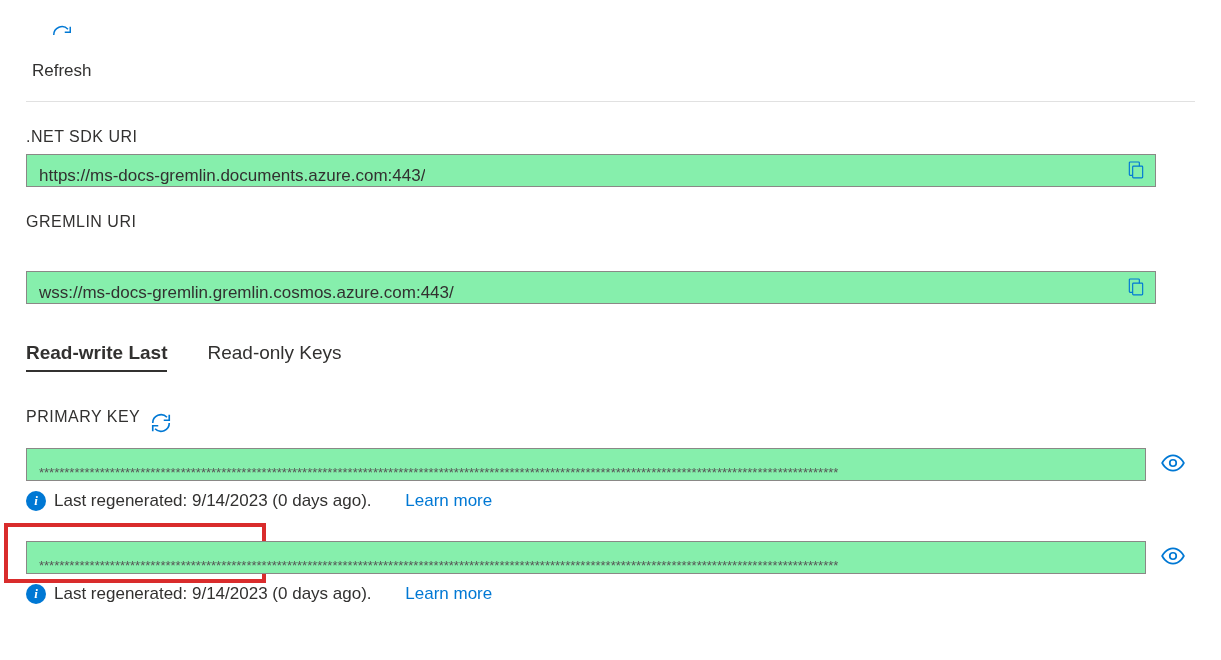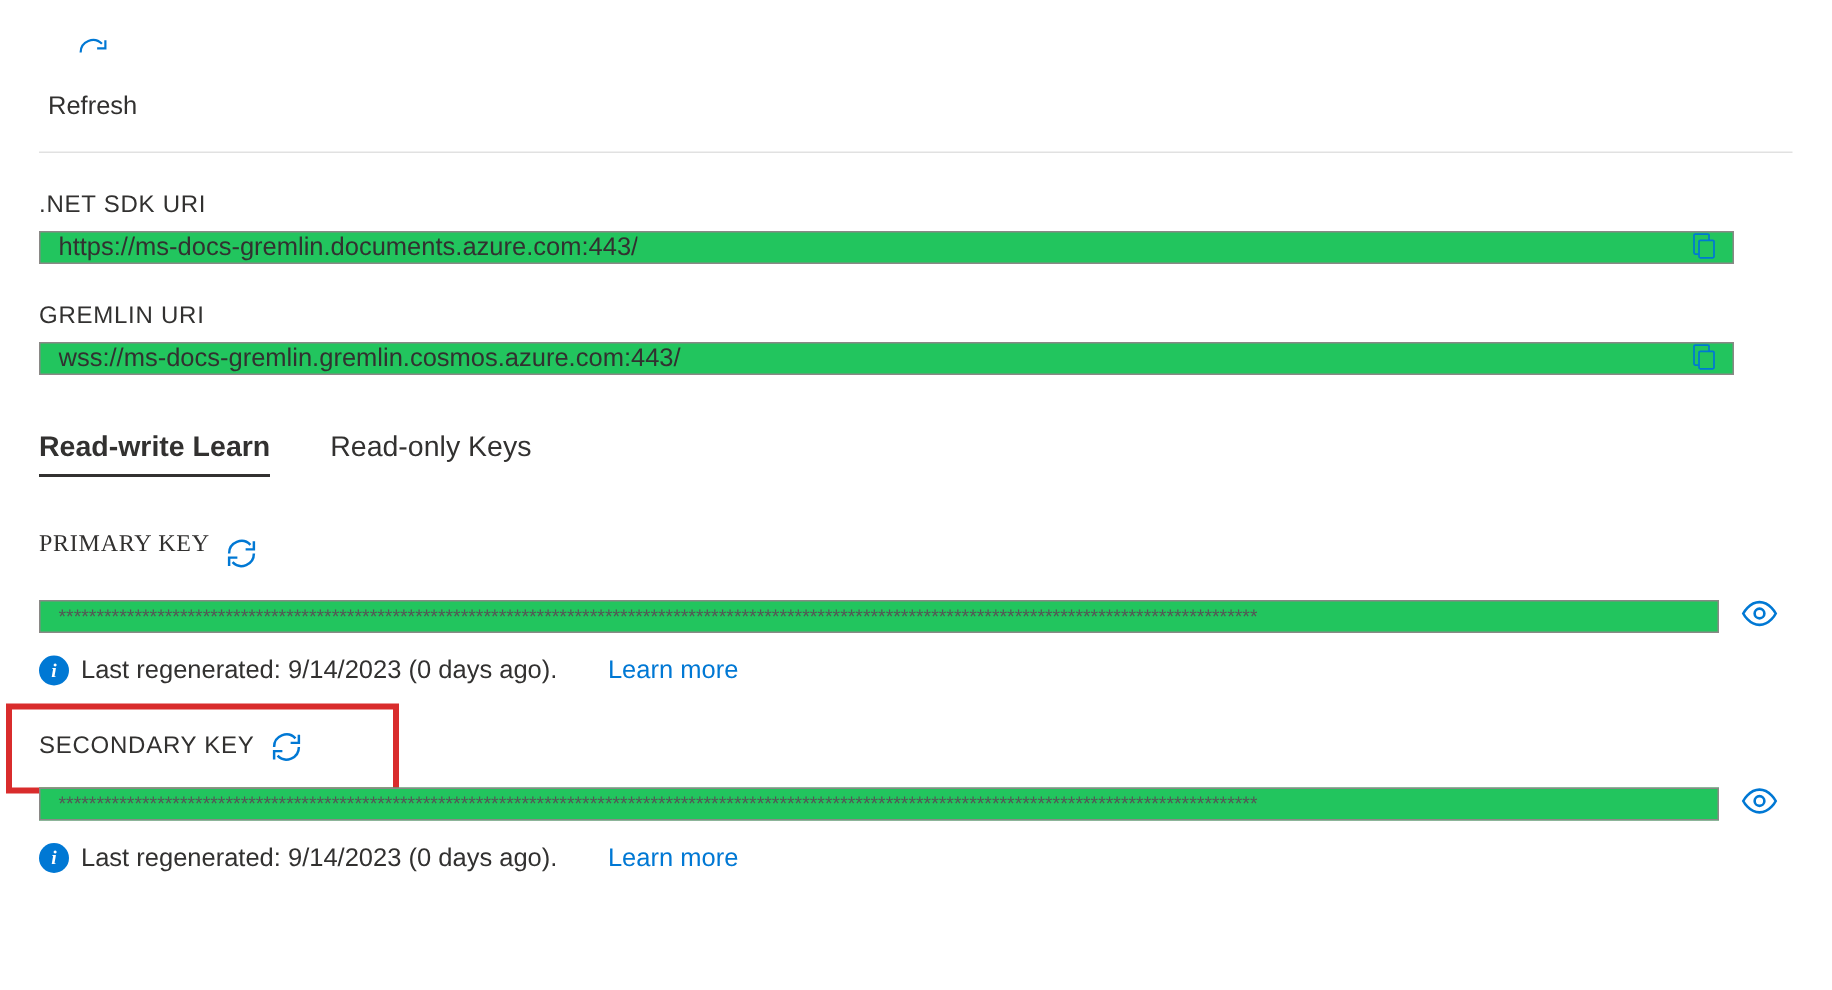--- a/index.html
+++ b/index.html
@@ -68,29 +68,29 @@
       fill: none;
       stroke-width: 1.8;
     }
     .field-row {
       display: flex;
       align-items: center;
       gap: 12px;
     }
     .field-input {
       flex: 1;
-      height: 22px;
+      height: 33px;
       border: 1px solid #8a8886;
-      background: #22c55e;
+      background: #86efac;
       padding: 0 42px 0 12px;
       font-size: 17px;
       color: #323130;
       position: relative;
       display: flex;
-      align-items: center;
+      align-items: flex-end;
       overflow: hidden;
     }
     .field-input-wrapper {
       position: relative;
       flex: 1;
     }
     .field-input-text {
       white-space: nowrap;
       overflow: hidden;
       text-overflow: clip;
@@ -243,44 +243,44 @@
             </svg>
         </span>
       </button>
     </div>
   </div>
 </div>
 
 <div class="field-group">
   <div class="field-label">GREMLIN URI</div>
   <div class="field-row">
-    <div class="field-input-wrapper" style="max-width:1130px;">
+    <div class="field-input-wrapper" style="max-width:1130px;margin-top:32px;">
       <div class="field-input">
         <span class="field-input-text">wss://ms-docs-gremlin.gremlin.cosmos.azure.com:443/</span>
       </div>
       <button class="copy-btn">
         <span>
           <svg viewBox="0 0 24 24">
               <rect x="8" y="8" width="12" height="14" rx="1"></rect>
               <path d="M16 8V4a1 1 0 0 0-1-1H5a1 1 0 0 0-1 1v14a1 1 0 0 0 1 1h3"></path>
             </svg>
         </span>
       </button>
     </div>
   </div>
 </div>
 
 <div class="tabs">
-  <button class="tab active">Read-write Learn</button>
+  <button class="tab active">Read-write Last</button>
   <button class="tab">Read-only Keys</button>
 </div>
 
 <div class="key-section">
   <div class="field-label-row">
-    <span class="field-label" style="margin-bottom:12px;font-family:Liberation Serif, serif;">PRIMARY KEY</span>
+    <span class="field-label" style="margin-bottom:12px;">PRIMARY KEY</span>
     <span class="regen-icon">
       <svg viewBox="0 0 24 24">
         <path d="M21 12a9 9 0 0 1-15.5 6.3M3 21v-6h6"></path>
         <path d="M3 12a9 9 0 0 1 15.5-6.3M21 3v6h-6"></path>
       </svg>
     </span>
   </div>
   <div class="key-field-row">
     <div class="key-input-wrapper">
       <div class="field-input">
@@ -299,29 +299,20 @@
   <div class="info-row">
     <span class="info-icon">i</span>
     <span class="info-text">
       <span>Last regenerated: </span><span>9/14/2023 (0 days ago). </span><a class="learn-more">Learn more</a>
     </span>
   </div>
 </div>
 
 <div class="key-section secondary-container">
   <div class="highlight-box" style="left:-22px; top:-18px; width:262px; height:60px;"></div>
-  <div class="field-label-row">
-    <span class="field-label" style="margin-bottom:0;">SECONDARY KEY</span>
-    <span class="regen-icon">
-      <svg viewBox="0 0 24 24">
-        <path d="M21 12a9 9 0 0 1-15.5 6.3M3 21v-6h6"></path>
-        <path d="M3 12a9 9 0 0 1 15.5-6.3M21 3v6h-6"></path>
-      </svg>
-    </span>
-  </div>
   <div class="key-field-row">
     <div class="key-input-wrapper">
       <div class="field-input">
         <span class="field-input-text masked-letters">**************************************************************************************************************************************************************</span>
       </div>
     </div>
     <button class="eye-btn">
       <span>
         <svg viewBox="0 0 24 24">
             <path d="M2 12s3.5-7 10-7 10 7 10 7-3.5 7-10 7S2 12 2 12z"></path>

